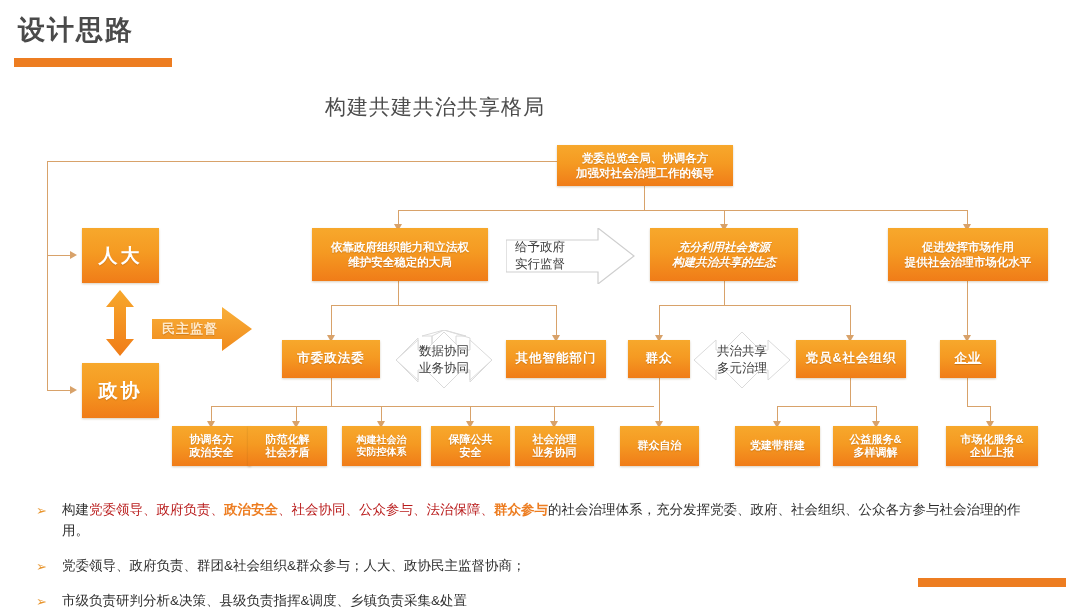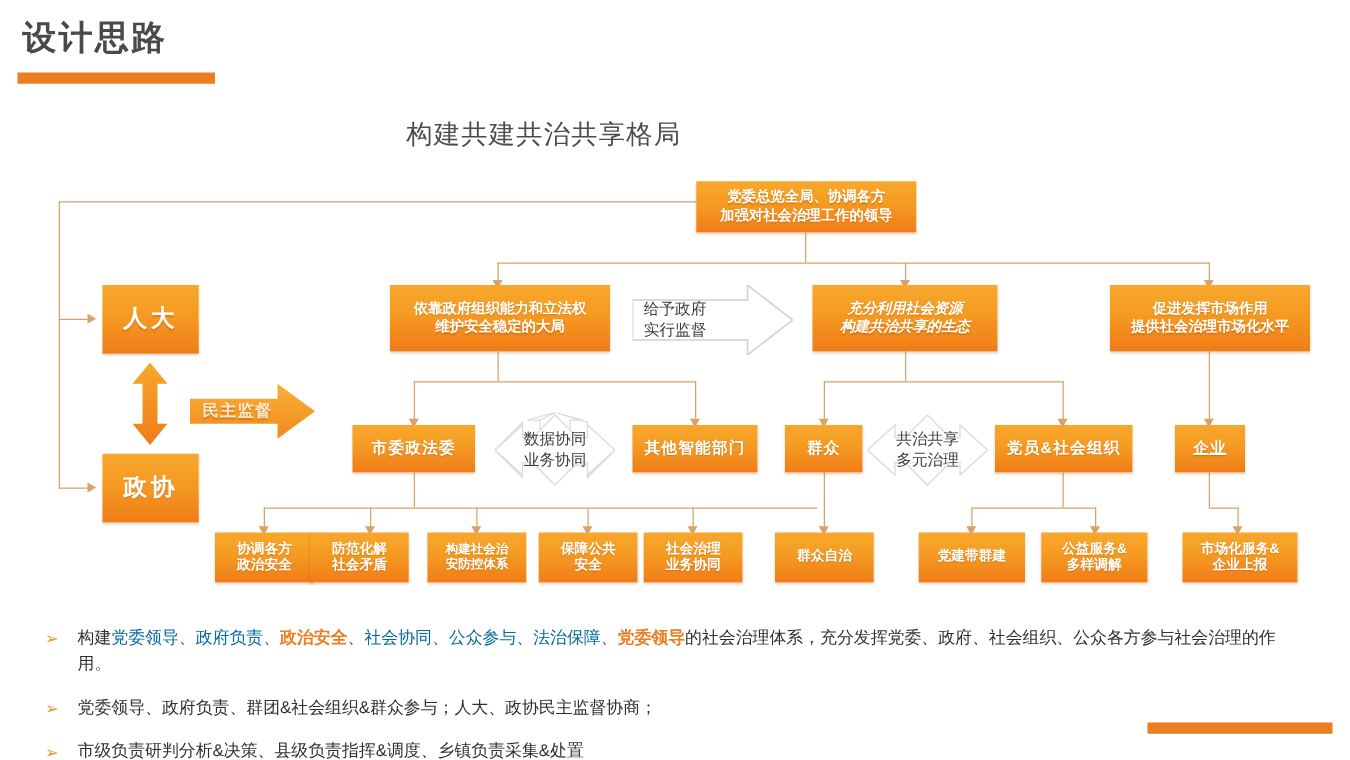--- a/index.html
+++ b/index.html
@@ -93,21 +93,21 @@
   .white-arrow.pad .lbl{text-align:left;padding-left:9px;width:auto;}
 
   
   .bullets{position:absolute;left:36px;top:500px;width:1010px;}
   .bullet{display:flex;align-items:flex-start;margin-bottom:14px;}
   .bullet .mark{
     color:#E8952E;font-size:13px;width:26px;flex:none;
     line-height:1.5;padding-top:1px;
   }
   .bullet .txt{font-size:13.5px;line-height:1.55;color:#2f2f2f;}
-  .or{color:#0369a1;}
+  .or{color:#b91c1c;}
   .ob{color:#ED7D21;font-weight:700;}
 </style>
 </head>
 <body>
 
 <div class="slide">
 
   <div class="page-title">设计思路</div>
   <div class="title-rule"></div>
   <div class="footer-rule"></div>
@@ -311,21 +311,21 @@
 多样调解</span>
   </div>
   <div class="box small" style="left:946px;top:426px;width:92px;height:40px;">
     <span style="white-space:pre-line;">市场化服务&amp;
 企业上报</span>
   </div>
 
   <div class="bullets" id="bullet-list">
       <div class="bullet">
         <span class="mark">➢</span>
-        <div class="txt"><span>构建</span><span class="or">党委领导、政府负责、</span><span class="ob">政治安全</span><span class="or">、社会协同、公众参与、法治保障、</span><span class="ob">党委领导</span><span>的社会治理体系，充分发挥党委、政府、社会组织、公众各方参与社会治理的作用。</span></div>
+        <div class="txt"><span>构建</span><span class="or">党委领导、政府负责、</span><span class="ob">政治安全</span><span class="or">、社会协同、公众参与、法治保障、</span><span class="ob">群众参与</span><span>的社会治理体系，充分发挥党委、政府、社会组织、公众各方参与社会治理的作用。</span></div>
       </div>
       <div class="bullet">
         <span class="mark">➢</span>
         <div class="txt"><span>党委领导、政府负责、群团&amp;社会组织&amp;群众参与；人大、政协民主监督协商；</span></div>
       </div>
       <div class="bullet">
         <span class="mark">➢</span>
         <div class="txt"><span>市级负责研判分析&amp;决策、县级负责指挥&amp;调度、乡镇负责采集&amp;处置</span></div>
       </div>
     </div>

